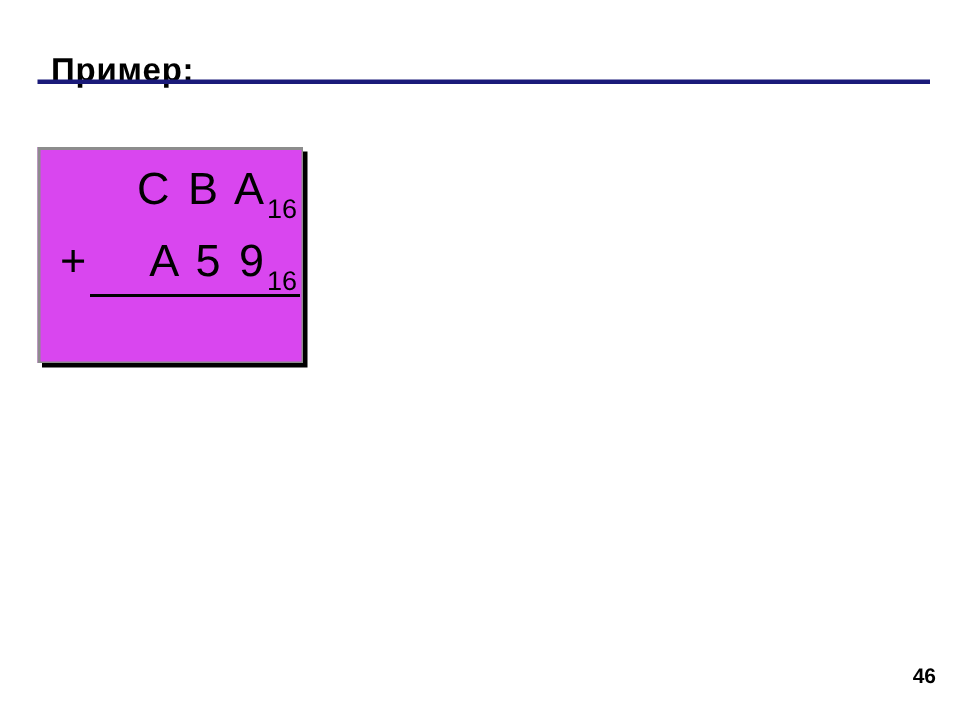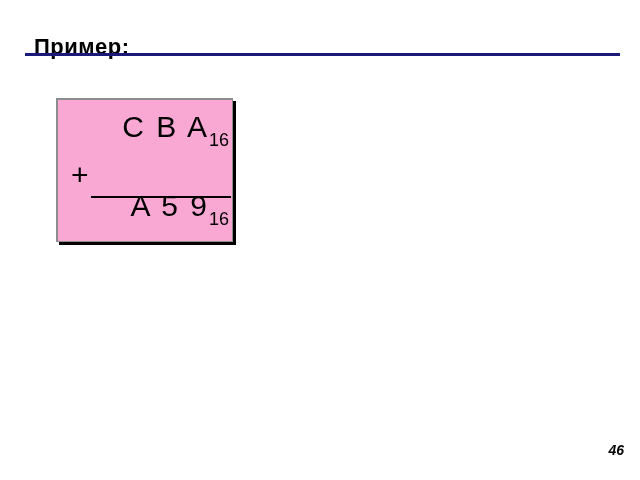--- a/index.html
+++ b/index.html
@@ -27,25 +27,25 @@
     .title-rule {
       position: absolute;
       left: 25px;
       top: 53px;
       width: 595px;
       height: 3px;
       background: #1a1a7a;
     }
     .example-box {
       position: absolute;
-      left: 56px;
+      left: 25px;
       top: 98px;
       width: 174px;
       height: 141px;
-      background: #f9a8d4;
+      background: #d946ef;
       border: 1px solid #8c8c8c;
       border-left-width: 2px;
       border-top-width: 2px;
       box-shadow: 3px 3px 0 0 #000000;
       text-decoration: underline;
     }
     .row {
       position: absolute;
       font-size: 30px;
       line-height: 1;
@@ -71,38 +71,36 @@
     }
     .plus {
       position: absolute;
       left: 0;
       top: 0;
     }
     .addend {
       position: absolute;
       right: 0;
       top: 0;
-      margin-top: 31px;
     }
     .sum-rule {
       position: absolute;
       left: 33px;
       top: 96px;
       width: 140px;
       height: 2px;
       background: #000000;
     }
     .page-number {
       position: absolute;
       right: 16px;
       top: 443px;
       font-size: 14px;
       font-weight: bold;
       line-height: 1;
-      font-style: italic;
     }
   </style>
 </head>
 <body>
 
 <div class="slide-title">Пример:</div>
 <div class="title-rule"></div>
 
 <div class="example-box">
   <div class="row row-1">

